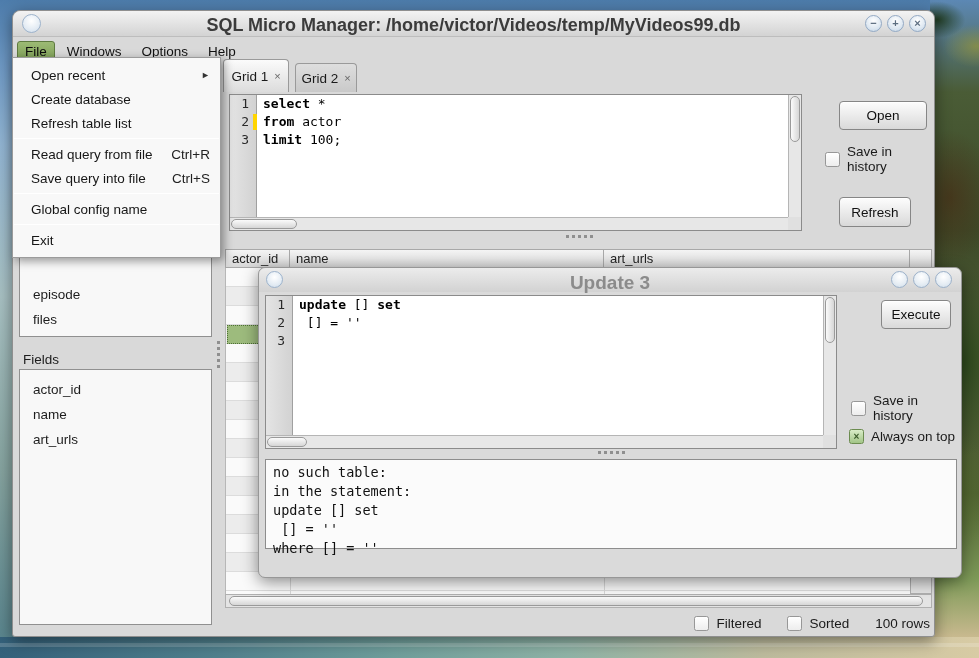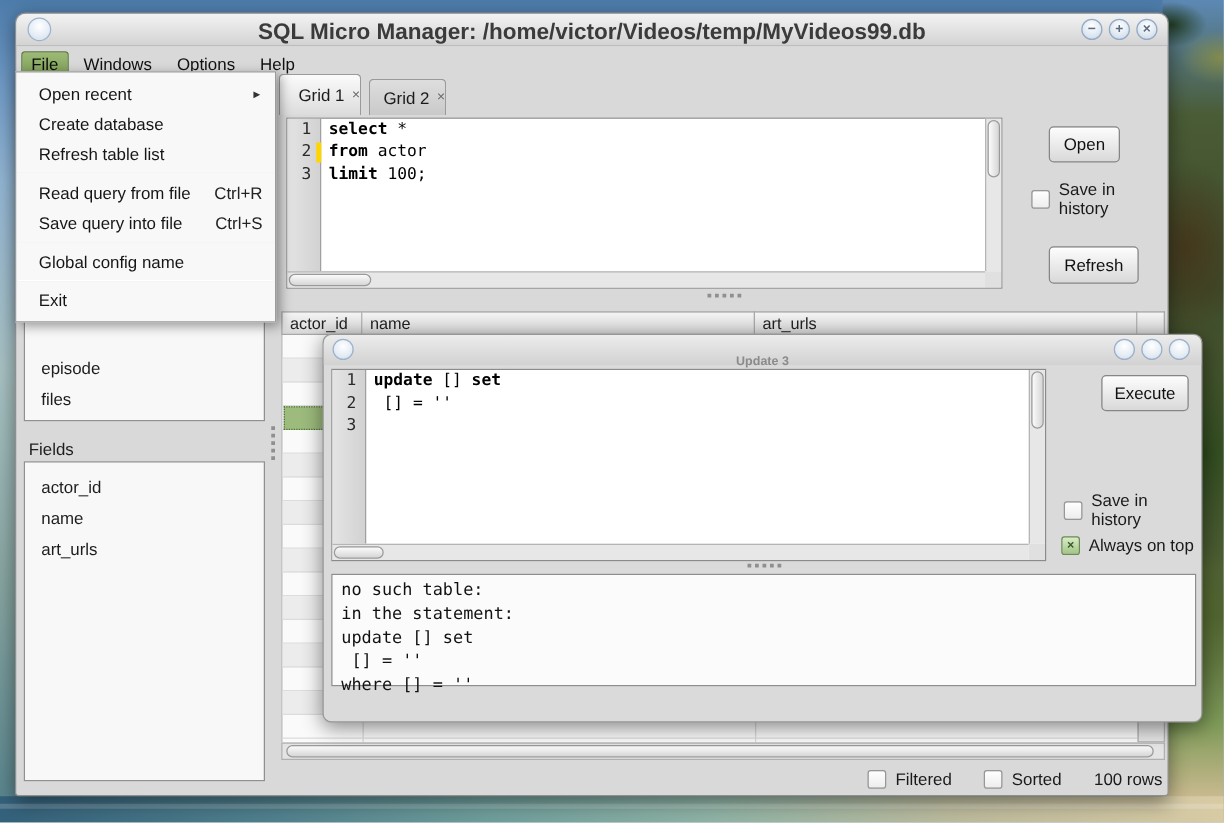--- a/index.html
+++ b/index.html
@@ -35,21 +35,21 @@
 
   
   .listbox{position:absolute;background:#f8f8f8;border:1px solid #909090}
   .lb-item{position:absolute;left:0;width:100%;height:25px;line-height:25px;padding-left:13px;font-size:13.5px;color:#1d1d1d}
   .section-label{position:absolute;font-size:13.5px;color:#1d1d1d}
   .dots-v{position:absolute;display:flex;flex-direction:column;gap:3px;align-items:center}
   .dots-h{position:absolute;display:flex;gap:3px;align-items:center;justify-content:center}
   .dots-v i,.dots-h i{width:3px;height:3px;background:#8f8f8f;display:block}
 
   
-  .tab{position:absolute;display:flex;align-items:center;justify-content:flex-end;gap:6px;font-size:13.5px;color:#1a1a1a;
+  .tab{position:absolute;display:flex;align-items:center;justify-content:center;gap:6px;font-size:13.5px;color:#1a1a1a;
     border:1px solid #9a9a9a;border-bottom:none;border-radius:4px 4px 0 0}
   .tab.active{left:210px;top:48px;width:66px;height:33px;background:linear-gradient(#fbfbfb,#dcdcdc)}
   .tab.inactive{left:282px;top:52px;width:62px;height:29px;background:linear-gradient(#dedede,#c9c9c9)}
   .tab .tclose{font-size:11px;color:#666}
 
   
   .code-editor{position:absolute;background:#fff;border:1px solid #8b8b8b}
   .gutter{position:absolute;left:0;top:0;bottom:13px;width:27px;background:linear-gradient(90deg,#e4e4e4,#d2d2d2);border-right:1px solid #a0a0a0}
   .lnum{height:18px;line-height:18px;text-align:right;padding-right:7px;font-family:"DejaVu Sans Mono",monospace;font-size:13px;color:#2a2a2a}
   .caret-marker{position:absolute;right:-1px;top:19px;width:4px;height:16px;background:#ffd500}
@@ -98,21 +98,21 @@
   .fm-arrow{font-size:9px;color:#333}
   .fm-sep{height:1px;background:#dcdcdc;margin:3px 1px;border-bottom:1px solid #fff}
 
   
   .update-window{position:absolute;left:258px;top:267px;width:704px;height:311px;background:#dadada;
     border:1px solid #979797;border-radius:7px;box-shadow:0 4px 16px rgba(0,0,0,.45);z-index:60}
   .uw-titlebar{position:absolute;left:0;top:0;width:100%;height:24px;border-radius:7px 7px 0 0;
     background:linear-gradient(#ececec,#d2d2d2)}
   .uw-icon{position:absolute;left:7px;top:3px;width:17px;height:17px;border-radius:50%;
     background:radial-gradient(circle at 50% 35%,#ffffff,#e4ecf4 60%,#cddbe8);border:1px solid #9db3cc}
-  .uw-title{position:absolute;left:0;top:16px;width:100%;text-align:center;font-size:10px;font-weight:bold;color:#8b8b8b}
+  .uw-title{position:absolute;left:0;top:4px;width:100%;text-align:center;font-size:19px;font-weight:bold;color:#8b8b8b}
   .uw-btns{position:absolute;right:9px;top:3px;display:flex;gap:5px}
   .uw-circle{width:17px;height:17px;border-radius:50%;background:radial-gradient(circle at 50% 32%,#ffffff,#e4ecf3 62%,#cfdce9);border:1px solid #9cb1c9}
   .err-box{position:absolute;left:6px;top:191px;width:692px;height:90px;background:#fbfbfb;border:1px solid #8d8d8d;
     padding:3px 7px;font-family:"DejaVu Sans Mono",monospace;font-size:13.5px;color:#111}
   .err-line{height:19px;line-height:19px;white-space:pre}
 </style>
 </head>
 <body>
 
 <div id="screen">
@@ -181,21 +181,21 @@
       </div>
       <div class="vscroll">
           <div class="vthumb"></div>
         </div>
       <div class="hscroll">
           <div class="hthumb"></div>
         </div>
       <div class="sb-corner"></div>
     </div>
 
-    <div class="btn" style="left:826px;top:90px;width:57px;height:29px">Open</div>
+    <div class="btn" style="left:826px;top:90px;width:88px;height:29px">Open</div>
     <div class="check-row" style="left:812px;top:133px">
       <span class="checkbox"></span>
       <span>Save in history</span>
     </div>
     <div class="btn" style="left:826px;top:186px;width:72px;height:30px">Refresh</div>
 
     <div class="dots-h" style="left:212px;top:224px;width:709px">
       <i></i>
         <i></i>
         <i></i>

